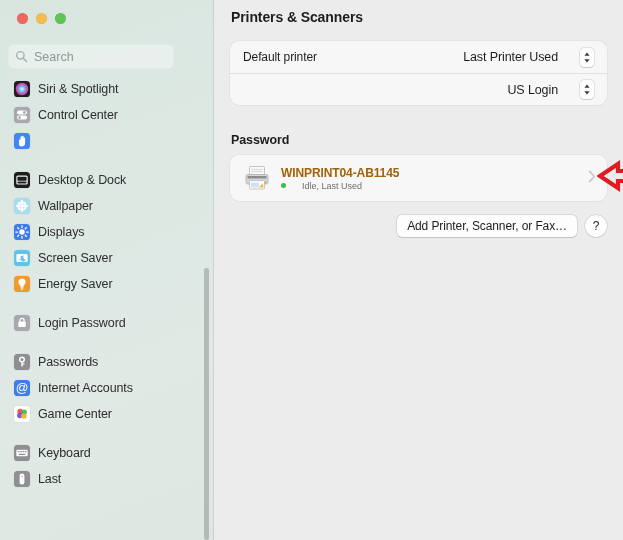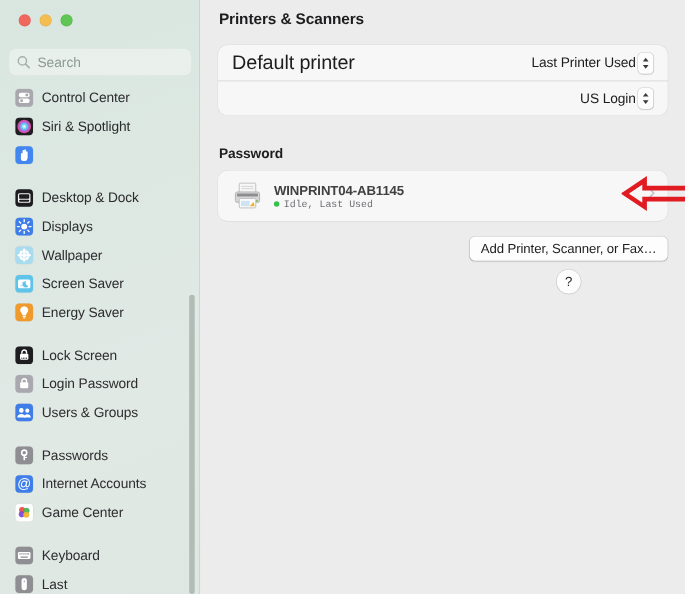--- a/index.html
+++ b/index.html
@@ -23,20 +23,21 @@
   }
 
   
   .sidebar {
     position: relative;
     width: 182px;
     height: 540px;
     flex: 0 0 182px;
     background: linear-gradient(160deg, #d9e6e0 0%, #dde8e3 35%, #e1e9e5 70%, #dfe7e3 100%);
     overflow: hidden;
+    padding-left: 32px;
   }
   .sidebar-edge {
     position: absolute;
     top: 0; right: 0;
     width: 1px; height: 540px;
     background: rgba(0,0,0,0.09);
   }
   .traffic-lights {
     position: absolute;
     top: 13px;
@@ -173,29 +174,29 @@
     display: flex;
     align-items: center;
     height: 32px;
     padding: 0 13px;
     box-sizing: border-box;
   }
   .setting-row + .setting-row {
     border-top: 0.5px solid rgba(0,0,0,0.09);
   }
   .setting-label {
-    font-size: 18px;
+    font-size: 12px;
     color: #1d1d1f;
     letter-spacing: -0.1px;
   }
   .setting-right {
     margin-left: auto;
     display: flex;
     align-items: center;
-    gap: 2px;
+    gap: 22px;
   }
   .setting-value {
     font-size: 12.5px;
     color: #1d1d1f;
     letter-spacing: -0.1px;
   }
   .stepper {
     width: 14px;
     height: 19px;
     border-radius: 4px;
@@ -227,28 +228,27 @@
   .printer-icon {
     flex: 0 0 auto;
     width: 30px;
     height: 30px;
     margin-right: 9px;
   }
   .printer-texts { display: flex; flex-direction: column; justify-content: center; gap: 1px; }
   .printer-name {
     font-size: 12px;
     font-weight: bold;
-    color: #404040;
+    color: #a16207;
     letter-spacing: -0.1px;
   }
   .printer-status-line {
     display: flex;
     align-items: center;
-    gap: 4px;
-    font-family: Liberation Mono, monospace;
+    gap: 16px;
   }
   .status-dot {
     width: 5px;
     height: 5px;
     border-radius: 50%;
     background: #37c04b;
     flex: 0 0 auto;
   }
   .printer-status {
     font-size: 9px;
@@ -260,21 +260,20 @@
     opacity: 0.35;
   }
 
   .bottom-actions {
     position: absolute;
     top: 215px;
     right: 16px;
     display: flex;
     align-items: center;
     gap: 8px;
-    flex-direction: column;
   }
   .push-button {
     height: 22px;
     padding: 0 10px;
     border: 0;
     border-radius: 5px;
     background: #fdfdfd;
     box-shadow: 0 0 0 0.5px rgba(0,0,0,0.16), 0 0.5px 1px rgba(0,0,0,0.10);
     font-family: "Liberation Sans", sans-serif;
     font-size: 12px;
@@ -329,105 +328,105 @@
         <circle cx="6.6" cy="6.6" r="4.6" fill="none" stroke="#5b6662" stroke-width="1.7"></circle>
         <line x1="10.2" y1="10.2" x2="14.2" y2="14.2" stroke="#5b6662" stroke-width="1.9" stroke-linecap="round"></line>
       </svg>
       <input class="search-input" type="text" placeholder="Search" style="">
     </div>
 
     <div class="sidebar-scroll">
 
       <div class="nav-group">
         <div class="nav-item">
-          <span class="app-icon" style="background:#a8a8ae;">
-            <svg width="16" height="16" viewBox="0 0 16 16">
-              <rect x="3" y="3.4" width="10" height="4" rx="2" fill="#fff"></rect>
-              <circle cx="10.4" cy="5.4" r="1.35" fill="#a8a8ae"></circle>
-              <rect x="3" y="8.6" width="10" height="4" rx="2" fill="#fff"></rect>
-              <circle cx="5.6" cy="10.6" r="1.35" fill="#a8a8ae"></circle>
-            </svg>
-          </span>
-          <span class="nav-label">Control Center</span>
-        </div>
-        <div class="nav-item">
           <span class="app-icon" style="background:#1d1d22;">
             <svg width="16" height="16" viewBox="0 0 16 16">
               <defs>
                 <radialGradient id="sirig" cx="50%" cy="50%" r="60%">
                   <stop offset="0%" stop-color="#ffffff"></stop>
                   <stop offset="32%" stop-color="#5ad2f0"></stop>
                   <stop offset="62%" stop-color="#c154d8"></stop>
                   <stop offset="100%" stop-color="#f0483c"></stop>
                 </radialGradient>
               </defs>
               <circle cx="8" cy="8" r="6.2" fill="url(#sirig)"></circle>
             </svg>
           </span>
           <span class="nav-label">Siri &amp; Spotlight</span>
         </div>
         <div class="nav-item">
+          <span class="app-icon" style="background:#a8a8ae;">
+            <svg width="16" height="16" viewBox="0 0 16 16">
+              <rect x="3" y="3.4" width="10" height="4" rx="2" fill="#fff"></rect>
+              <circle cx="10.4" cy="5.4" r="1.35" fill="#a8a8ae"></circle>
+              <rect x="3" y="8.6" width="10" height="4" rx="2" fill="#fff"></rect>
+              <circle cx="5.6" cy="10.6" r="1.35" fill="#a8a8ae"></circle>
+            </svg>
+          </span>
+          <span class="nav-label">Control Center</span>
+        </div>
+        <div class="nav-item">
           <span class="app-icon" style="background:#4287ef;">
             <svg width="16" height="16" viewBox="0 0 16 16">
               <path d="M5 12.6V7.0c0-.45.34-.8.75-.8s.75.35.75.8V4.1c0-.5.35-.85.78-.85s.78.35.78.85v2.3V3.6c0-.5.35-.85.78-.85s.78.35.78.85v2.9V5.2c0-.45.34-.8.75-.8s.75.35.75.8v5.1c0 1.8-1.3 3.1-3.1 3.1H7.3c-1.3 0-2.3-.8-2.3-1.8z" fill="#ffffff"></path>
             </svg>
           </span>
         </div>
       </div>
 
       <div class="nav-gap"></div>
 
       <div class="nav-group">
         <div class="nav-item">
           <span class="app-icon" style="background:#1d1d1f;">
             <svg width="16" height="16" viewBox="0 0 16 16">
               <rect x="2.3" y="3.6" width="11.4" height="8.8" rx="1.5" fill="#f2f2f2"></rect>
               <rect x="3.4" y="4.7" width="9.2" height="4" rx="0.7" fill="#1d1d1f"></rect>
               <rect x="3.4" y="9.6" width="9.2" height="1.8" rx="0.8" fill="#1d1d1f"></rect>
             </svg>
           </span>
           <span class="nav-label">Desktop &amp; Dock</span>
+        </div>
+        <div class="nav-item">
+          <span class="app-icon" style="background:#a9dcee;">
+            <svg width="16" height="16" viewBox="0 0 16 16">
+              <g fill="#ffffff">
+                <circle cx="8" cy="8" r="2"></circle>
+                <ellipse cx="8" cy="4.1" rx="1.35" ry="2.1"></ellipse>
+                <ellipse cx="8" cy="11.9" rx="1.35" ry="2.1"></ellipse>
+                <ellipse cx="4.1" cy="8" rx="2.1" ry="1.35"></ellipse>
+                <ellipse cx="11.9" cy="8" rx="2.1" ry="1.35"></ellipse>
+                <ellipse cx="5.3" cy="5.3" rx="1.9" ry="1.2" transform="rotate(-45 5.3 5.3)"></ellipse>
+                <ellipse cx="10.7" cy="10.7" rx="1.9" ry="1.2" transform="rotate(-45 10.7 10.7)"></ellipse>
+                <ellipse cx="10.7" cy="5.3" rx="1.2" ry="1.9" transform="rotate(-45 10.7 5.3)"></ellipse>
+                <ellipse cx="5.3" cy="10.7" rx="1.2" ry="1.9" transform="rotate(-45 5.3 10.7)"></ellipse>
+              </g>
+            </svg>
+          </span>
+          <span class="nav-label">Wallpaper</span>
         </div>
         <div class="nav-item">
           <span class="app-icon" style="background:#3f7de8;">
             <svg width="16" height="16" viewBox="0 0 16 16">
               <circle cx="8" cy="8" r="2.7" fill="#ffffff"></circle>
               <g stroke="#ffffff" stroke-width="1.25" stroke-linecap="round">
                 <line x1="8" y1="1.8" x2="8" y2="3.5"></line>
                 <line x1="8" y1="12.5" x2="8" y2="14.2"></line>
                 <line x1="1.8" y1="8" x2="3.5" y2="8"></line>
                 <line x1="12.5" y1="8" x2="14.2" y2="8"></line>
                 <line x1="3.6" y1="3.6" x2="4.8" y2="4.8"></line>
                 <line x1="11.2" y1="11.2" x2="12.4" y2="12.4"></line>
                 <line x1="12.4" y1="3.6" x2="11.2" y2="4.8"></line>
                 <line x1="4.8" y1="11.2" x2="3.6" y2="12.4"></line>
               </g>
             </svg>
           </span>
           <span class="nav-label">Displays</span>
         </div>
         <div class="nav-item">
-          <span class="app-icon" style="background:#a9dcee;">
-            <svg width="16" height="16" viewBox="0 0 16 16">
-              <g fill="#ffffff">
-                <circle cx="8" cy="8" r="2"></circle>
-                <ellipse cx="8" cy="4.1" rx="1.35" ry="2.1"></ellipse>
-                <ellipse cx="8" cy="11.9" rx="1.35" ry="2.1"></ellipse>
-                <ellipse cx="4.1" cy="8" rx="2.1" ry="1.35"></ellipse>
-                <ellipse cx="11.9" cy="8" rx="2.1" ry="1.35"></ellipse>
-                <ellipse cx="5.3" cy="5.3" rx="1.9" ry="1.2" transform="rotate(-45 5.3 5.3)"></ellipse>
-                <ellipse cx="10.7" cy="10.7" rx="1.9" ry="1.2" transform="rotate(-45 10.7 10.7)"></ellipse>
-                <ellipse cx="10.7" cy="5.3" rx="1.2" ry="1.9" transform="rotate(-45 10.7 5.3)"></ellipse>
-                <ellipse cx="5.3" cy="10.7" rx="1.2" ry="1.9" transform="rotate(-45 5.3 10.7)"></ellipse>
-              </g>
-            </svg>
-          </span>
-          <span class="nav-label">Wallpaper</span>
-        </div>
-        <div class="nav-item">
           <span class="app-icon" style="background:#5fc4ea;">
             <svg width="16" height="16" viewBox="0 0 16 16">
               <rect x="2.4" y="4" width="11.2" height="8" rx="1.4" fill="#ffffff"></rect>
               <path d="M9.6 5.6a2.9 2.9 0 1 0 2.2 4.3 3.4 3.4 0 0 1-2.2-4.3z" fill="#5fc4ea"></path>
               <circle cx="5.2" cy="9.6" r="0.55" fill="#5fc4ea"></circle>
               <circle cx="6.6" cy="6.6" r="0.45" fill="#5fc4ea"></circle>
             </svg>
           </span>
           <span class="nav-label">Screen Saver</span>
         </div>
@@ -440,53 +439,27 @@
             </svg>
           </span>
           <span class="nav-label">Energy Saver</span>
         </div>
       </div>
 
       <div class="nav-gap"></div>
 
       <div class="nav-group">
         <div class="nav-item">
-          <span class="app-icon" style="background:#1d1d1f;">
-            <svg width="16" height="16" viewBox="0 0 16 16">
-              <path d="M5.9 6.6V5.3a2.1 2.1 0 0 1 4.2 0v1.3" fill="none" stroke="#ffffff" stroke-width="1.3"></path>
-              <rect x="4.2" y="6.5" width="7.6" height="5.6" rx="1.1" fill="#ffffff"></rect>
-              <g fill="#1d1d1f">
-                <circle cx="5.8" cy="10.6" r="0.5"></circle>
-                <circle cx="7.25" cy="10.6" r="0.5"></circle>
-                <circle cx="8.7" cy="10.6" r="0.5"></circle>
-                <circle cx="10.15" cy="10.6" r="0.5"></circle>
-              </g>
-            </svg>
-          </span>
-          <span class="nav-label">Lock Screen</span>
-        </div>
-        <div class="nav-item">
           <span class="app-icon" style="background:#a8a8ae;">
             <svg width="16" height="16" viewBox="0 0 16 16">
               <path d="M5.9 6.7V5.4a2.1 2.1 0 0 1 4.2 0v1.3" fill="none" stroke="#ffffff" stroke-width="1.3"></path>
               <rect x="4.3" y="6.6" width="7.4" height="5.4" rx="1.1" fill="#ffffff"></rect>
             </svg>
           </span>
           <span class="nav-label">Login Password</span>
-        </div>
-        <div class="nav-item">
-          <span class="app-icon" style="background:#3f7de8;">
-            <svg width="16" height="16" viewBox="0 0 16 16">
-              <circle cx="5.4" cy="6.1" r="2.1" fill="#ffffff"></circle>
-              <path d="M1.7 12.6c0-2 1.65-3.2 3.7-3.2s3.7 1.2 3.7 3.2z" fill="#ffffff"></path>
-              <circle cx="10.8" cy="6.3" r="1.85" fill="#ffffff"></circle>
-              <path d="M7.6 12.6c0-1.85 1.45-2.95 3.2-2.95s3.2 1.1 3.2 2.95z" fill="#ffffff"></path>
-            </svg>
-          </span>
-          <span class="nav-label">Users &amp; Groups</span>
         </div>
       </div>
 
       <div class="nav-gap"></div>
 
       <div class="nav-group">
         <div class="nav-item">
           <span class="app-icon" style="background:#8e8e93;">
             <svg width="16" height="16" viewBox="0 0 16 16">
               <circle cx="8" cy="5.5" r="2.3" fill="none" stroke="#ffffff" stroke-width="1.5"></circle>

